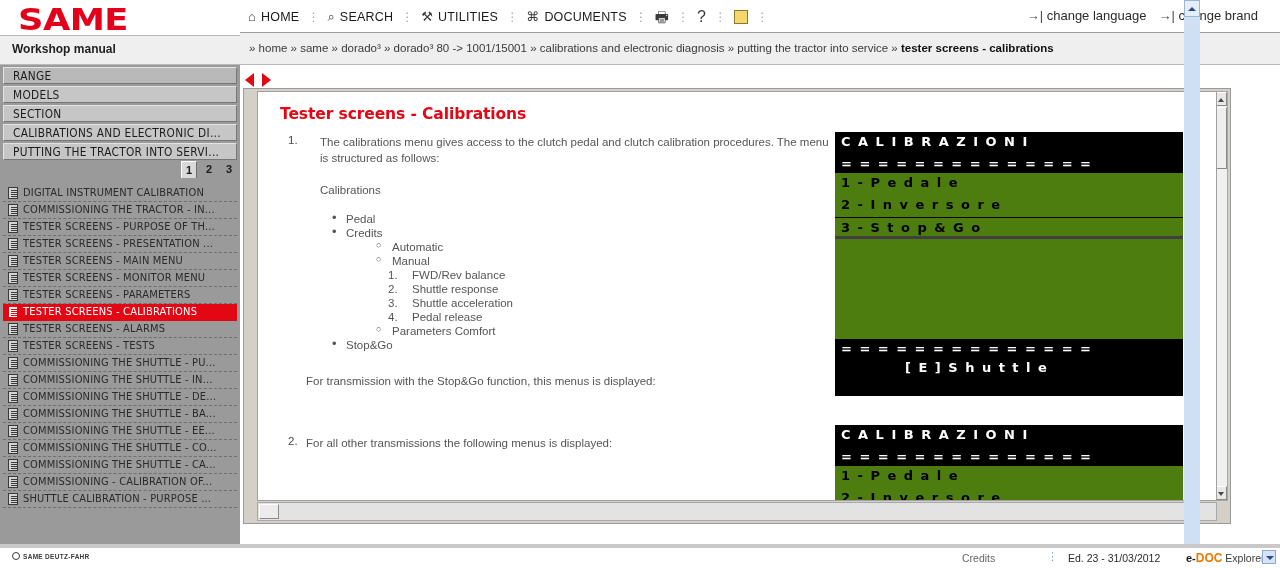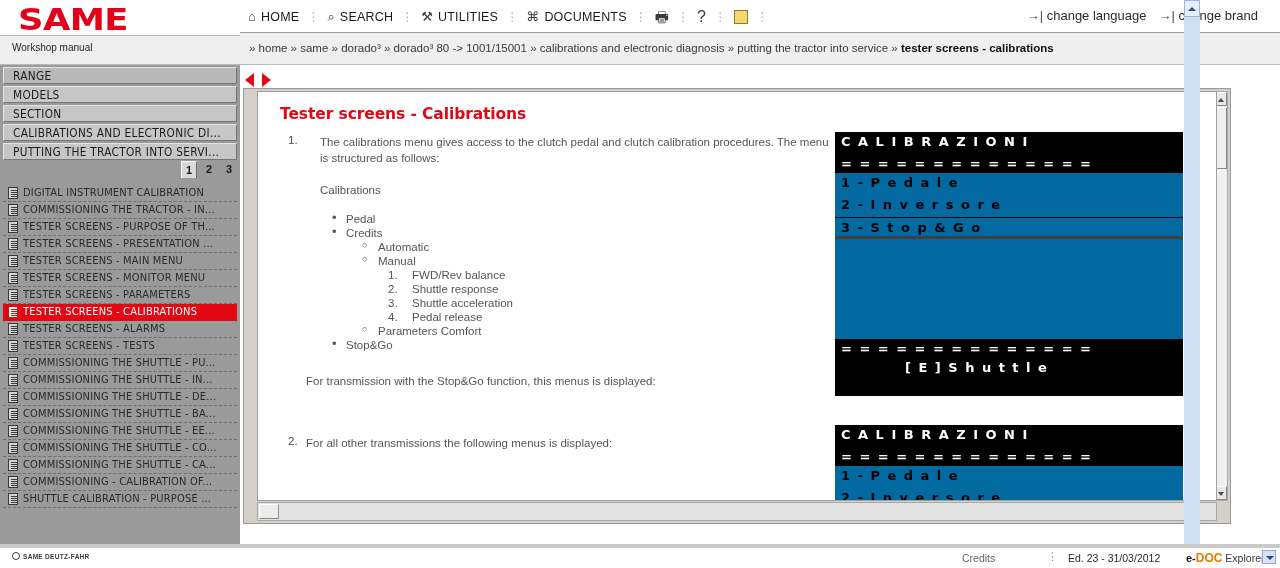--- a/index.html
+++ b/index.html
@@ -25,21 +25,21 @@
     letter-spacing: -0.5px;
     transform: scaleX(1.18) scaleY(1.02);
     transform-origin: left top;
   }
   .hdr-sub {
     position: absolute; left: 0; top: 36px; width: 240px; height: 29px;
     background: #efefef; border-bottom: 1px solid #b9b9b9;
   }
   .hdr-sub span {
     position: absolute; left: 12px; top: 6px;
-    font-size: 10px; font-weight: normal; color: #1f1f1f;
+    font-size: 12px; font-weight: bold; color: #1f1f1f;
   }
   .hdr-nav {
     position: absolute; left: 240px; top: 0; width: 1040px; height: 33px;
     background: #ffffff; border-bottom: 1px solid #9d9d9d;
   }
   .navitems { position: absolute; left: 8px; top: 0; height: 33px;
     display: flex; align-items: center; }
   .navitem { display: flex; align-items: center; gap: 5px;
     font-size: 12.5px; color: #1a1a1a; letter-spacing: .2px; cursor: pointer; }
   .navsep { color: #9aa7c4; font-size: 12px; margin: 0 8px; }
@@ -158,33 +158,33 @@
   }
   .num { position: absolute; font-size: 11.5px; color: #4a4a4a; }
   .ptxt { position: absolute; font-size: 11.5px; color: #555555; line-height: 16px;
           font-family: "Liberation Sans", sans-serif; }
 
   .blist { position: absolute; left: 88px; top: 121px; width: 320px; }
   .bl1 { position: relative; height: 14px; font-size: 11.5px; color: #555; }
   .bl1::before { content: "•"; position: absolute; left: -14px; top: -3px;
                  font-size: 13px; color: #555; }
   .bl2 { position: relative; height: 14px; font-size: 11.5px; color: #555;
-         margin-left: 32px; }
+         margin-left: 46px; }
   .bl2::before { content: "○"; position: absolute; left: -16px; top: -1px;
                  font-size: 9px; color: #555; }
   .bl3 { position: relative; height: 14px; font-size: 11.5px; color: #555;
          margin-left: 66px; }
   .bl3::before { content: attr(data-mk); position: absolute; left: -24px; top: 0;
                  font-size: 11.5px; color: #555; }
 
   
   .lcd { position: absolute; background: #000; }
   .lcdrow { position: relative; height: 22px; }
   .lcdrow.blk { background: #000000; }
-  .lcdrow.lt  { background: #0369a1; }
+  .lcdrow.lt  { background: #4d7c0f; }
   .lcdtext {
     position: absolute; left: 6px; top: 2px;
     font-family: "DejaVu Sans", sans-serif;
     font-size: 13px; font-weight: bold; letter-spacing: 7.5px;
     white-space: pre;
   }
   .lcdrow.blk .lcdtext { color: #ffffff; }
   .lcdrow.lt  .lcdtext { color: #000000; }
   .lcdtext.ctr { left: 70px; }
 

